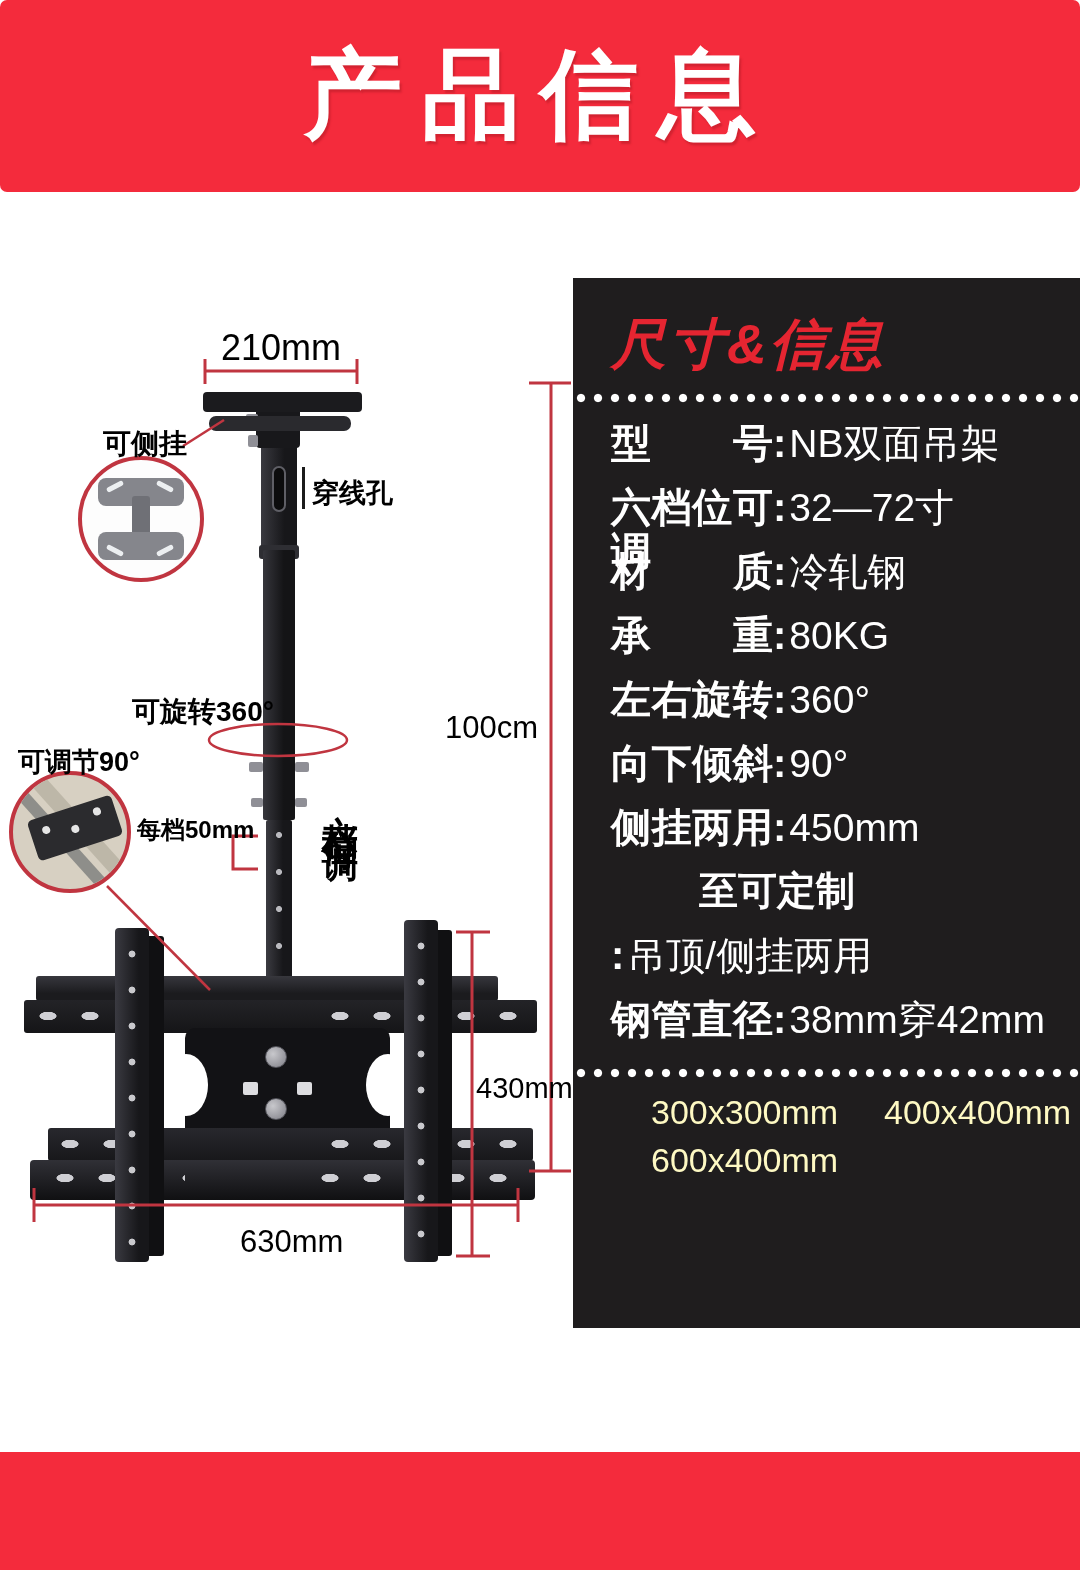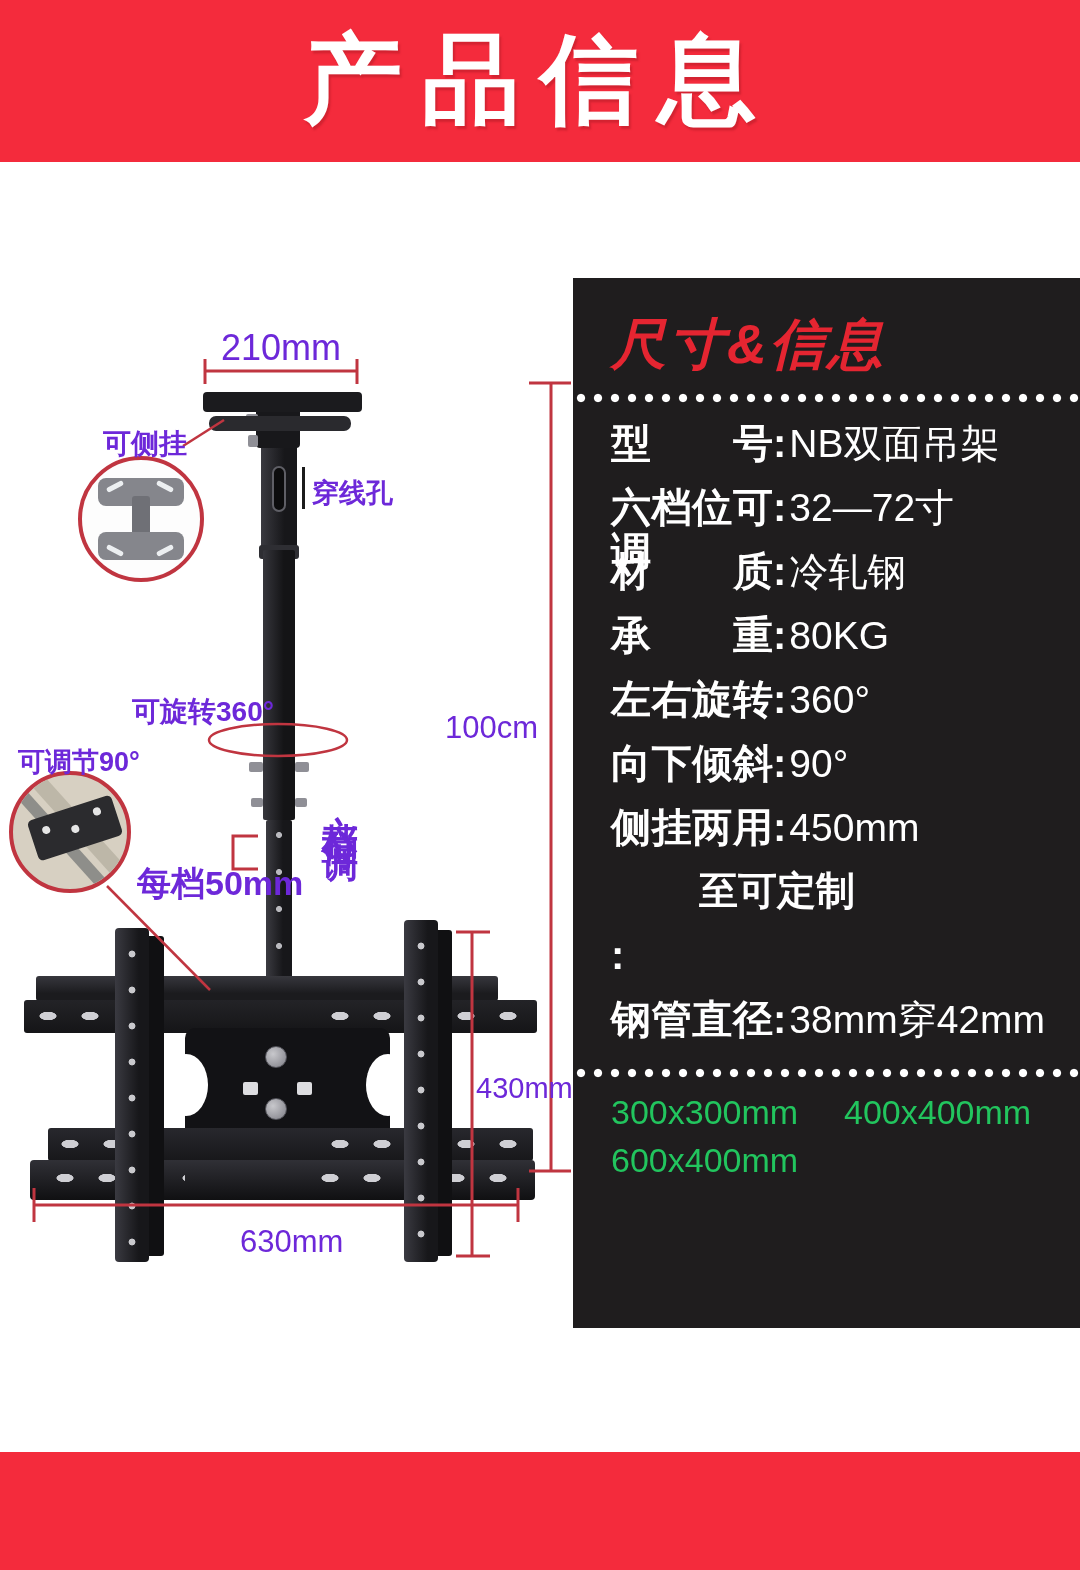--- a/index.html
+++ b/index.html
@@ -1,47 +1,47 @@
 <!DOCTYPE html>
 <html><head>
 <meta charset="utf-8">
 <style>
   html,body{margin:0;padding:0;background:#e9e9e9;}
   .page{position:relative;width:1080px;height:1570px;background:#ffffff;overflow:hidden;
         font-family:"Liberation Sans","DejaVu Sans",sans-serif;color:#111;}
   
-  .banner-top{position:absolute;left:0;top:0;width:1080px;height:162px;background:#f42b3c;
-              display:flex;align-items:center;justify-content:center;}
+  .banner-top{position:absolute;left:0;top:0;width:1080px;height:192px;background:#f42b3c;
+              display:flex;align-items:center;justify-content:center;border-radius:7px;}
   .banner-top .title{color:#fff;font-size:98px;font-weight:900;letter-spacing:20px;
                      text-shadow:2px 3px 2px rgba(150,20,30,.35);}
   .banner-bottom{position:absolute;left:0;top:1452px;width:1080px;height:118px;background:#f42b3c;}
   
   .panel{position:absolute;left:573px;top:278px;width:507px;height:1050px;background:#1f1d1e;
          box-sizing:border-box;padding:0 0 0 38px;overflow:hidden;}
   .panel-title{margin-top:36px;font-size:55px;font-weight:900;letter-spacing:3px;color:#e52531;
                line-height:60px;font-style:italic;}
   .dots{height:13px;margin-left:-38px;width:507px;margin-top:18px;
         background-image:radial-gradient(circle at 8px 6px,#ffffff 3.6px,rgba(255,255,255,0) 4.6px);
         background-size:17px 13px;background-repeat:repeat-x;}
   .specs{margin-top:16px;}
   .spec-row{height:44px;margin-bottom:20px;display:flex;align-items:baseline;color:#fff;}
   .spec-label{display:inline-block;width:162px;font-size:40px;font-weight:800;
               text-align:justify;text-align-last:justify;line-height:44px;}
   .spec-colon{font-size:40px;font-weight:800;line-height:44px;}
   .spec-value{font-size:39px;font-weight:400;line-height:44px;margin-left:3px;white-space:nowrap;}
   .spec-row.cont .spec-value{margin-left:88px;font-weight:700;}
   .dots.second{margin-top:26px;}
   .holes-heading{margin-top:20px;font-size:43px;font-weight:900;color:#fff;line-height:50px;}
-  .holes-row{margin-top:12px;display:flex;color:#22c55e;font-size:34px;font-weight:500;line-height:40px;}
+  .holes-row{margin-top:12px;display:flex;color:#fef9c3;font-size:34px;font-weight:500;line-height:40px;margin-left:40px;}
   .holes-row .col1{width:233px;}
   .holes-row.r2{margin-top:8px;}
   
   .diagram{position:absolute;left:0;top:197px;width:1080px;height:1255px;}
   .diagram *{position:absolute;box-sizing:border-box;}
-  .lbl{font-weight:600;color:#6d28d9;white-space:nowrap;position:absolute;}
+  .lbl{font-weight:600;color:#000000;white-space:nowrap;position:absolute;}
   
   .plate1{left:203px;top:195px;width:159px;height:20px;background:#1b1b1e;border-radius:4px;}
   .plate2{left:209px;top:219px;width:142px;height:15px;background:#2a2a2e;border-radius:7px;}
   .hub{left:256px;top:201px;width:44px;height:50px;background:#18181b;border-radius:4px;}
   .bolt{background:#8f8f96;border-radius:2px;}
   .pole-upper{left:261px;top:215px;width:36px;height:140px;border-radius:2px;
               background:linear-gradient(90deg,#3a3a40,#17171a 65%);}
   .cable-slot{left:272px;top:269px;width:14px;height:46px;background:#0c0c0d;
               border:2px solid #5f5f66;border-radius:7px;}
   .joint{left:259px;top:348px;width:40px;height:14px;background:#2e2e33;border-radius:3px;}
@@ -188,21 +188,21 @@
       <line x1="34" y1="1008" x2="518" y2="1008" stroke="#c03540" stroke-width="3"></line>
       <line x1="34" y1="991" x2="34" y2="1025" stroke="#c03540" stroke-width="3"></line>
       <line x1="518" y1="991" x2="518" y2="1025" stroke="#c03540" stroke-width="3"></line>
     </svg>
 
     <div class="lbl" style="left:205px;top:130px;width:152px;text-align:center;font-size:36px;font-weight:500;">210mm</div>
     <div class="lbl" style="left:103px;top:228px;font-size:28px;">可侧挂</div>
     <div class="lbl" style="left:312px;top:278px;font-size:27px;">穿线孔</div>
     <div class="lbl" style="left:132px;top:496px;font-size:28px;">可旋转360°</div>
     <div class="lbl" style="left:18px;top:547px;font-size:27px;">可调节90°</div>
-    <div class="lbl" style="left:137px;top:664px;font-size:34px;">每档50mm</div>
+    <div class="lbl" style="left:137px;top:617px;font-size:24px;">每档50mm</div>
     <div class="lbl" style="left:315px;top:589px;font-size:36px;writing-mode:vertical-rl;letter-spacing:8px;">六档位可调</div>
     <div class="lbl" style="left:445px;top:513px;font-size:31px;font-weight:500;">100cm</div>
     <div class="lbl" style="left:476px;top:875px;font-size:29px;font-weight:500;">430mm</div>
     <div class="lbl" style="left:240px;top:1027px;font-size:31px;font-weight:500;">630mm</div>
   </div>
 
   <div class="panel">
     <div class="panel-title">尺寸&amp;信息</div>
     <div class="dots"></div>
 
@@ -240,20 +240,21 @@
       <div class="spec-row">
         <span class="spec-label">侧挂两用</span>
           <span class="spec-colon">:</span>
           <span class="spec-value">450mm</span>
       </div>
       <div class="spec-row cont">
         <span class="spec-value">至可定制</span>
       </div>
       <div class="spec-row">
           <span class="spec-colon">:</span>
+          <span class="spec-value">吊顶/侧挂两用</span>
       </div>
       <div class="spec-row">
         <span class="spec-label">钢管直径</span>
           <span class="spec-colon">:</span>
           <span class="spec-value">38mm穿42mm</span>
       </div>
     </div>
 
     <div class="dots second"></div>
     <div class="holes-row">

